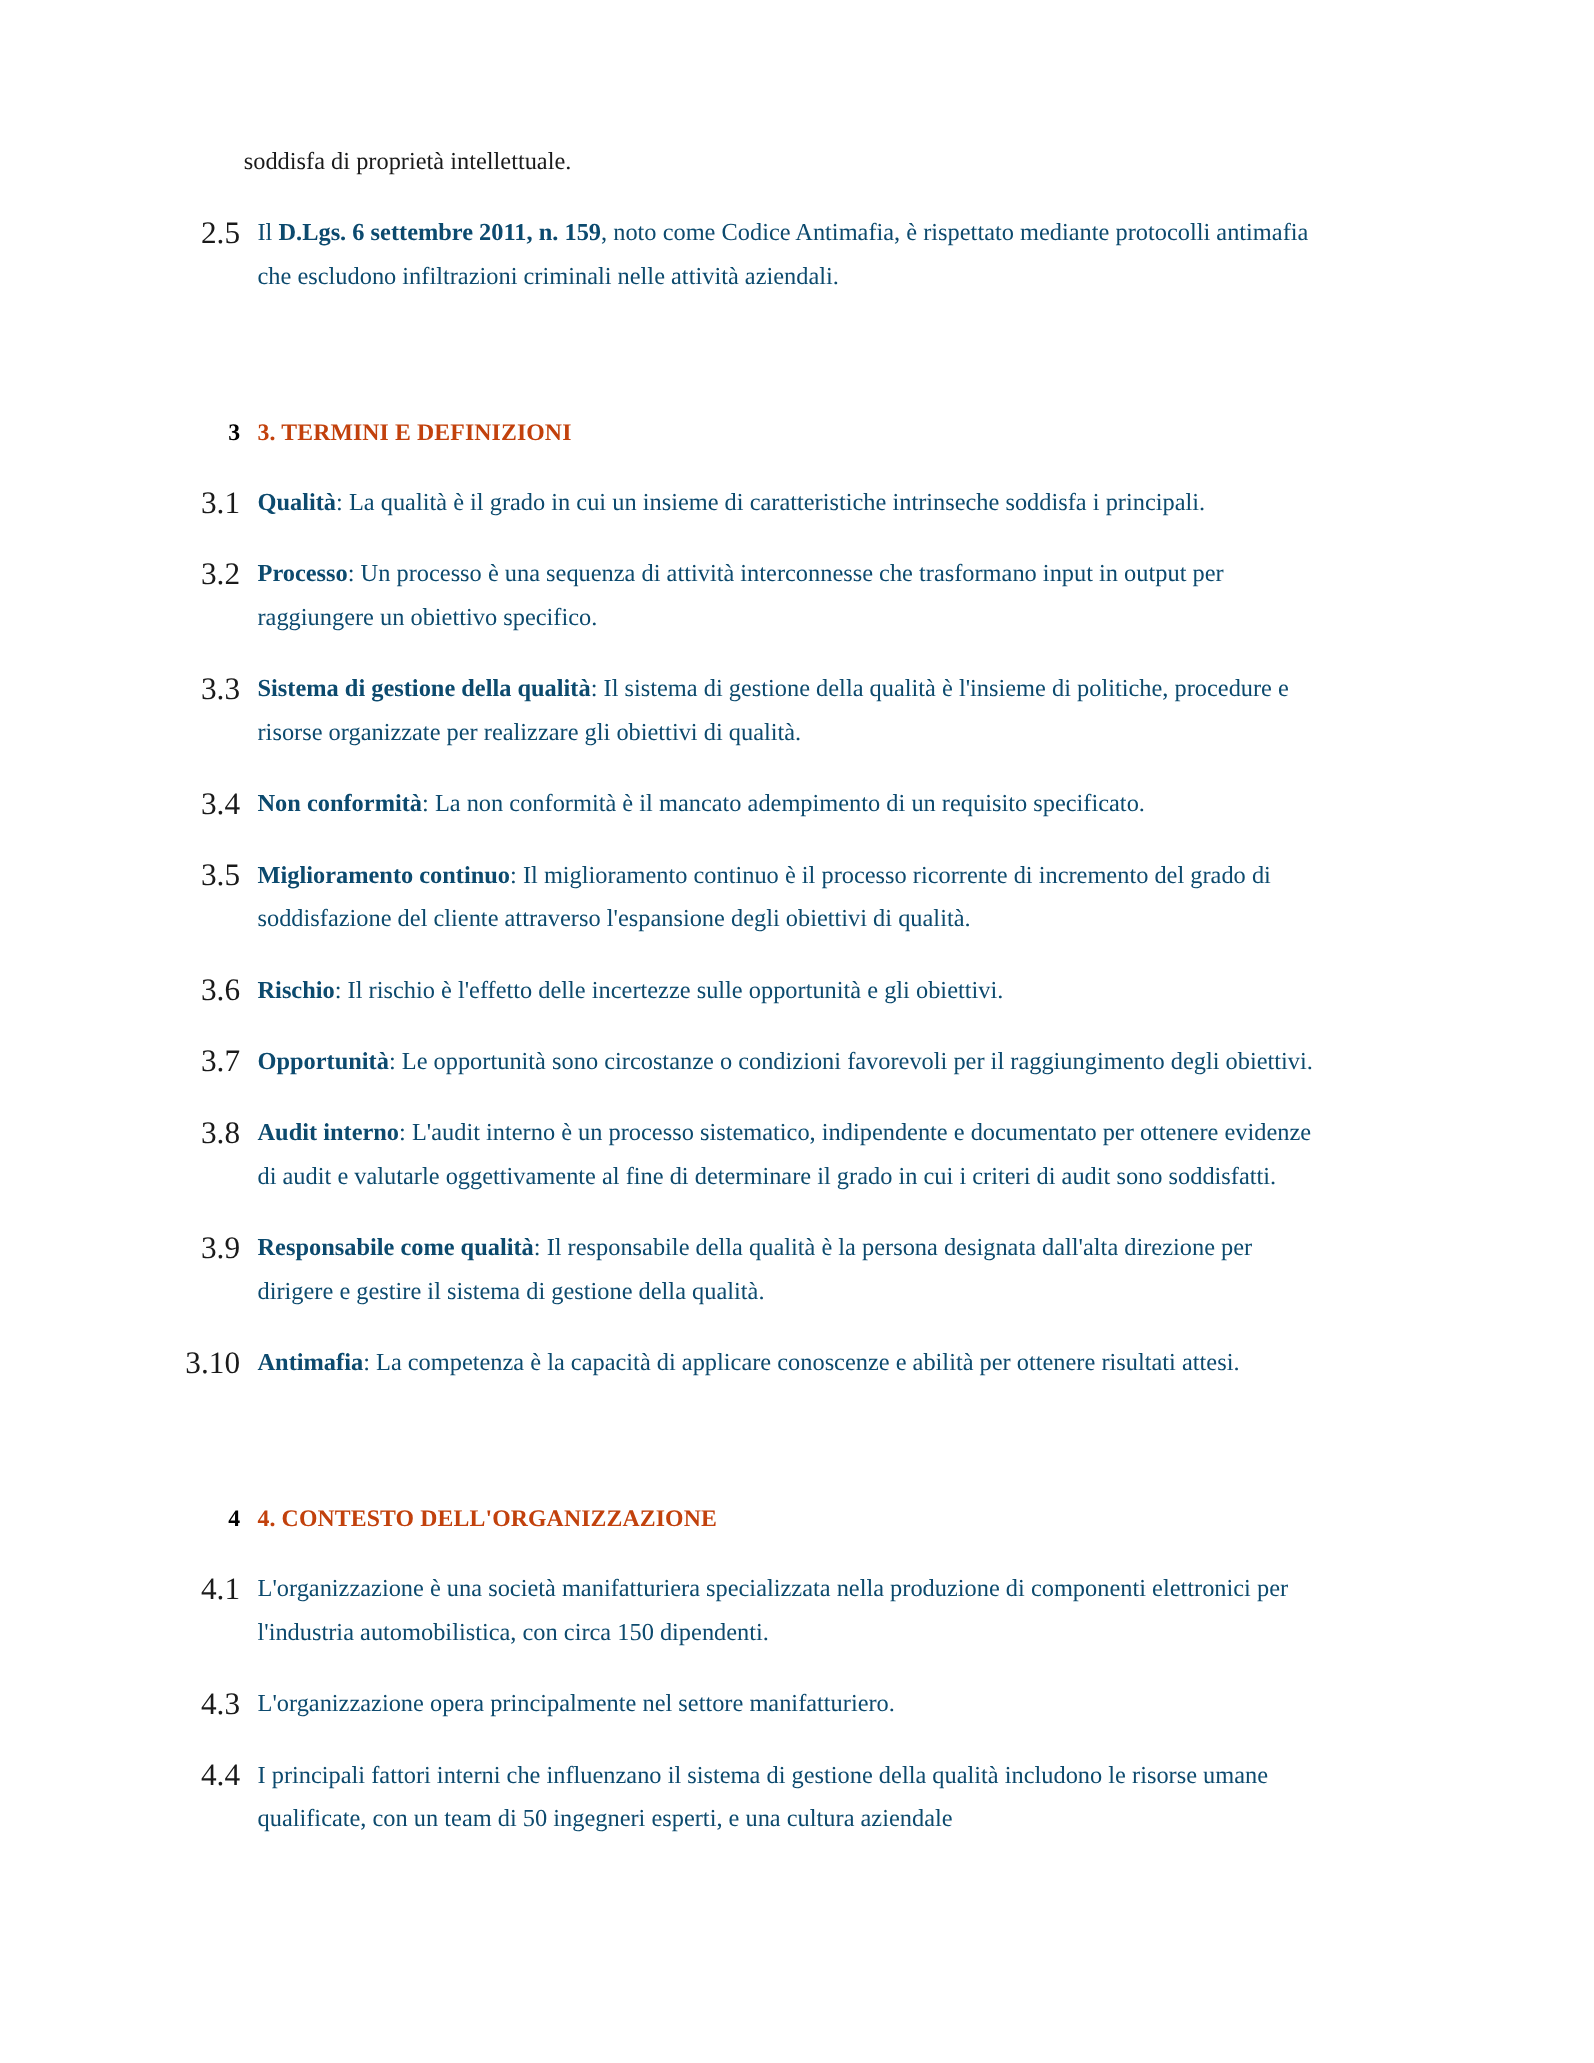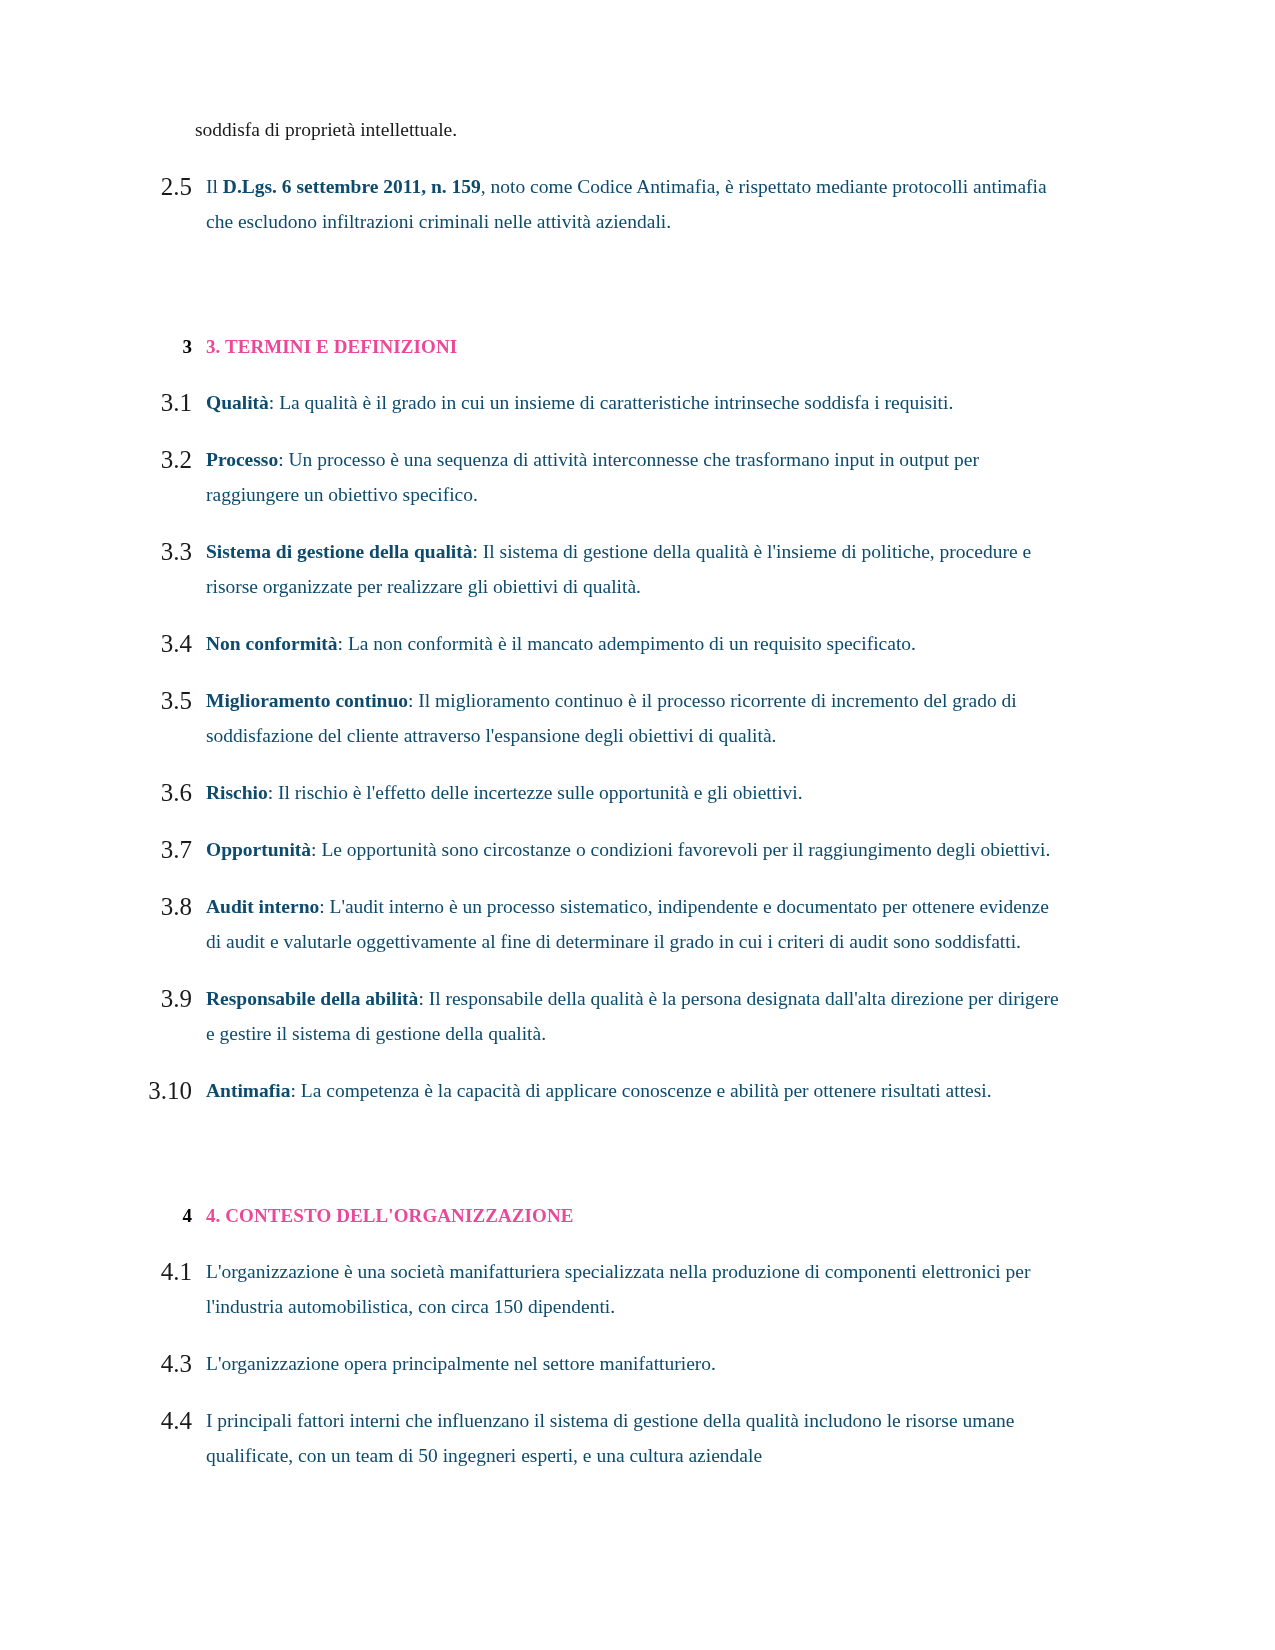--- a/index.html
+++ b/index.html
@@ -73,21 +73,21 @@
     line-height: 32px;
     font-weight: bold;
     color: #000000;
     white-space: nowrap;
   }
   .section-head .title {
     flex: 1 1 auto;
     font-size: 19px;
     line-height: 32px;
     font-weight: bold;
-    color: #ec4899;
+    color: #c2410c;
     letter-spacing: 0.1px;
   }
 
   .gap-before-section {
     height: 34px;
   }
 </style>
 </head>
 <body>
 
@@ -101,21 +101,21 @@
           <div class="num">2.5</div>
           <div class="body"><span>Il </span><strong>D.Lgs. 6 settembre 2011, n. 159</strong><span>, noto come Codice Antimafia, è rispettato mediante protocolli antimafia che escludono infiltrazioni criminali nelle attività aziendali.</span></div>
         </div>
         <div class="gap-before-section"></div>
         <div class="section-head">
           <div class="num">3</div>
           <div class="title">3. TERMINI E DEFINIZIONI</div>
         </div>
         <div class="clause">
           <div class="num">3.1</div>
-          <div class="body"><strong>Qualità</strong><span>: La qualità è il grado in cui un insieme di caratteristiche intrinseche soddisfa i requisiti.</span></div>
+          <div class="body"><strong>Qualità</strong><span>: La qualità è il grado in cui un insieme di caratteristiche intrinseche soddisfa i principali.</span></div>
         </div>
         <div class="clause">
           <div class="num">3.2</div>
           <div class="body"><strong>Processo</strong><span>: Un processo è una sequenza di attività interconnesse che trasformano input in output per raggiungere un obiettivo specifico.</span></div>
         </div>
         <div class="clause">
           <div class="num">3.3</div>
           <div class="body"><strong>Sistema di gestione della qualità</strong><span>: Il sistema di gestione della qualità è l'insieme di politiche, procedure e risorse organizzate per realizzare gli obiettivi di qualità.</span></div>
         </div>
         <div class="clause">
@@ -133,21 +133,21 @@
         <div class="clause">
           <div class="num">3.7</div>
           <div class="body"><strong>Opportunità</strong><span>: Le opportunità sono circostanze o condizioni favorevoli per il raggiungimento degli obiettivi.</span></div>
         </div>
         <div class="clause">
           <div class="num">3.8</div>
           <div class="body"><strong>Audit interno</strong><span>: L'audit interno è un processo sistematico, indipendente e documentato per ottenere evidenze di audit e valutarle oggettivamente al fine di determinare il grado in cui i criteri di audit sono soddisfatti.</span></div>
         </div>
         <div class="clause">
           <div class="num">3.9</div>
-          <div class="body"><strong>Responsabile della abilità</strong><span>: Il responsabile della qualità è la persona designata dall'alta direzione per dirigere e gestire il sistema di gestione della qualità.</span></div>
+          <div class="body"><strong>Responsabile come qualità</strong><span>: Il responsabile della qualità è la persona designata dall'alta direzione per dirigere e gestire il sistema di gestione della qualità.</span></div>
         </div>
         <div class="clause">
           <div class="num">3.10</div>
           <div class="body"><strong>Antimafia</strong><span>: La competenza è la capacità di applicare conoscenze e abilità per ottenere risultati attesi.</span></div>
         </div>
         <div class="gap-before-section"></div>
         <div class="section-head">
           <div class="num">4</div>
           <div class="title">4. CONTESTO DELL'ORGANIZZAZIONE</div>
         </div>

